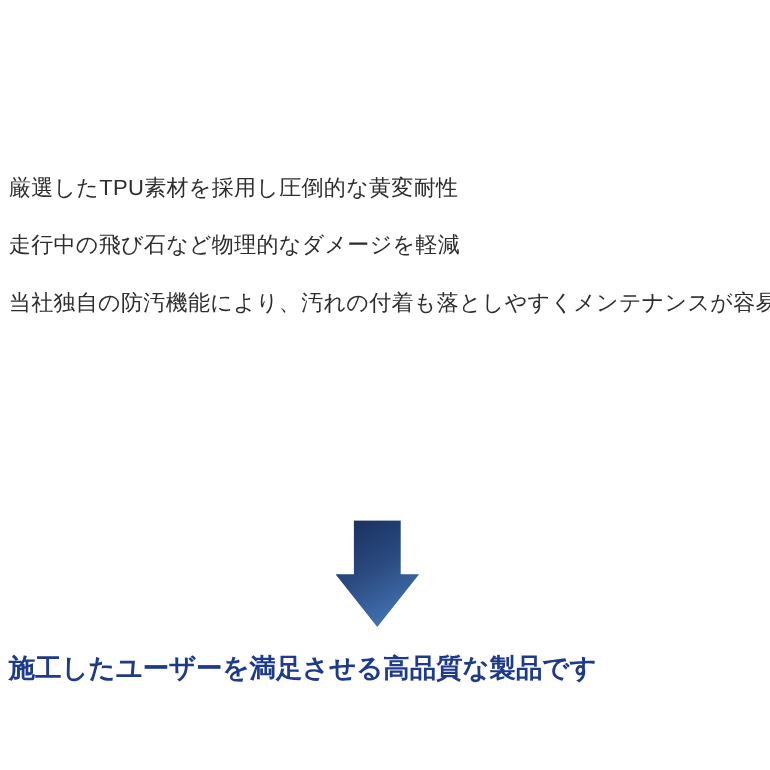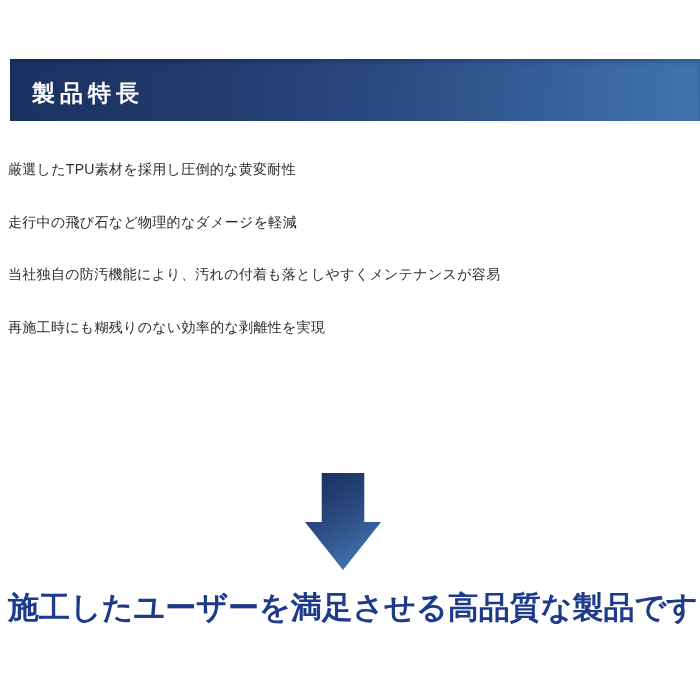--- a/index.html
+++ b/index.html
@@ -43,21 +43,21 @@
   .feature-list {
     position: absolute;
     top: 144px;
     left: 8px;
     right: 0;
   }
   .feature-item {
     height: 52.5px;
     display: flex;
     align-items: center;
-    font-size: 14px;
+    font-size: 20px;
     letter-spacing: 0.3px;
     color: #2d2d2d;
     white-space: nowrap;
   }
 
   
   .down-arrow {
     position: absolute;
     left: 305px;
     top: 473px;
@@ -66,40 +66,36 @@
     background: linear-gradient(150deg, #18305f 5%, #2a4a80 45%, #4a81c1 100%);
     clip-path: polygon(22% 0, 78% 0, 78% 50.5%, 100% 50.5%, 50% 100%, 0 50.5%, 22% 50.5%);
   }
 
   
   .conclusion {
     position: absolute;
     left: 8px;
     top: 590px;
     right: 0;
-    font-size: 31px;
+    font-size: 24px;
     line-height: 36px;
     font-weight: bold;
     color: #1e3a8a;
     white-space: nowrap;
   }
 </style>
 </head>
 <body>
 
 <div class="page">
 
-  <div class="header-bar">
-    <span class="header-title">製品特長</span>
-  </div>
 
   <div class="feature-list">
     <div class="feature-item">厳選したTPU素材を採用し圧倒的な黄変耐性</div>
     <div class="feature-item">走行中の飛び石など物理的なダメージを軽減</div>
     <div class="feature-item">当社独自の防汚機能により、汚れの付着も落としやすくメンテナンスが容易</div>
-    <div class="feature-item">再施工時にも糊残りのない効率的な剥離性を実現</div>
   </div>
 
   <div class="down-arrow"></div>
 
   <div class="conclusion">施工したユーザーを満足させる高品質な製品です</div>
 
 </div>
 
 </body></html>

